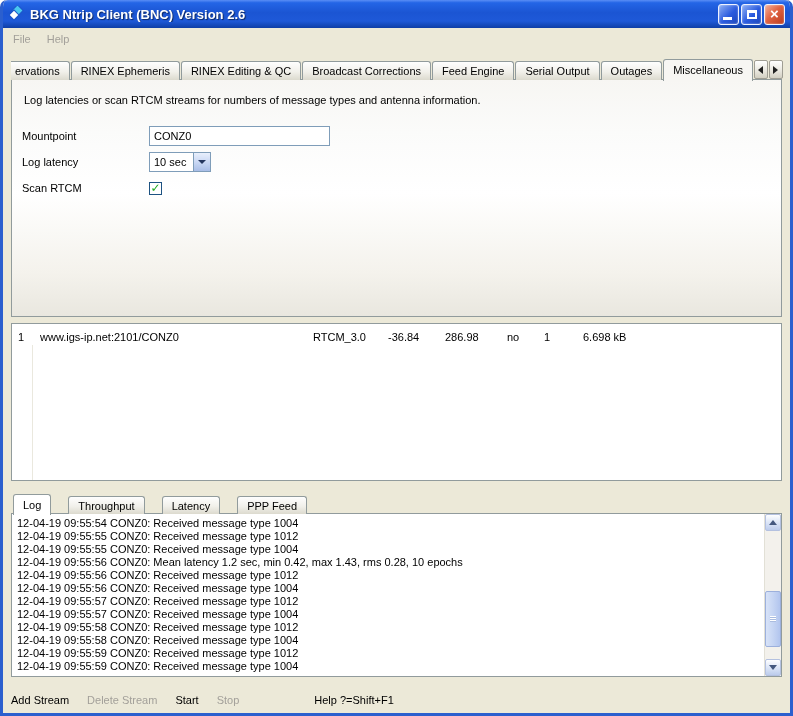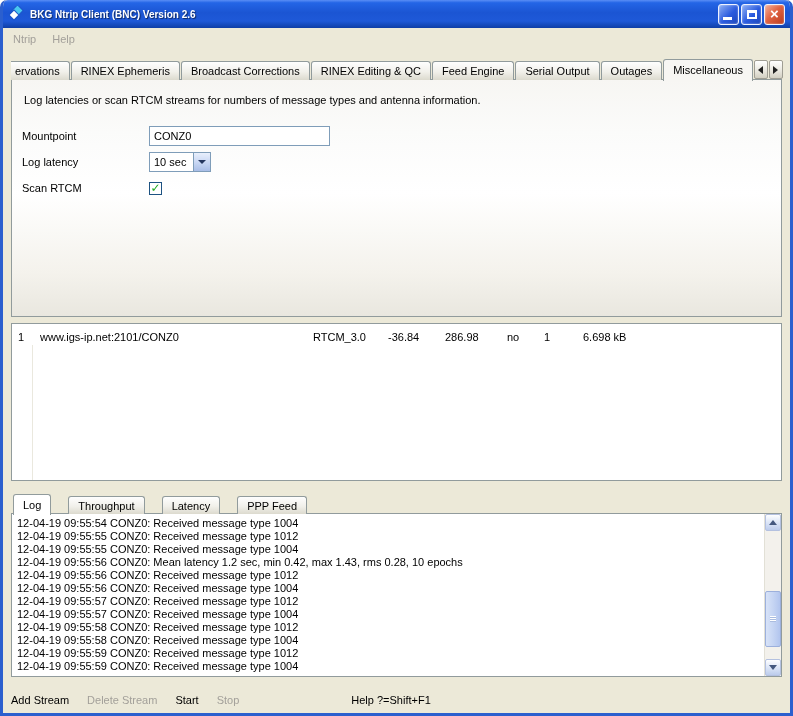--- a/index.html
+++ b/index.html
@@ -16,21 +16,21 @@
 
   
   .titlebar {
     flex: 0 0 28px; height: 28px;
     background: linear-gradient(180deg, #5a8ef5 0%, #2465e6 10%, #1b55d3 45%, #1e59d8 75%, #0e3ea6 100%);
     border-radius: 5px 5px 0 0;
     display: flex; align-items: center; padding: 0 5px 0 6px;
   }
   .app-icon { width: 16px; height: 16px; display: inline-flex; flex: 0 0 16px; }
   .title-text {
-    flex: 1; margin-left: 5px; color: #fff; font-weight: bold; font-size: 10px;
+    flex: 1; margin-left: 5px; color: #fff; font-weight: bold; font-size: 13px;
     text-shadow: 1px 1px 1px rgba(0,0,0,.55); white-space: nowrap; overflow: hidden;
   }
   .win-buttons { display: flex; gap: 2px; }
   .winbtn {
     width: 21px; height: 21px; border-radius: 3px; border: 1px solid #eef2ff;
     display: flex; align-items: center; justify-content: center; position: relative;
     box-shadow: inset 0 0 2px rgba(255,255,255,.6);
   }
   .winbtn.min, .winbtn.max { background: linear-gradient(135deg, #8fb0f5 0%, #3а64e0 45%, #2a5ade 50%, #1d47bb 100%); background: linear-gradient(135deg,#8fb0f5 0%,#2a5ade 55%,#1d47bb 100%); }
   .winbtn.close { background: linear-gradient(135deg, #f4b09a 0%, #e06342 45%, #ba3a1d 100%); }
@@ -154,21 +154,21 @@
     background: repeating-linear-gradient(180deg, #fff 0 1px, #aabcdf 1px 2px);
   }
 
   
   .statusbar {
     margin-top: auto; flex: 0 0 26px; height: 26px; background: #ece9d8;
     display: flex; align-items: center; padding: 0 8px;
   }
   .sb-action { margin-right: 18px; }
   .sb-action.disabled { color: #a3a09a; }
-  .sb-help { margin-left: 94px; }
+  .sb-help { margin-left: 57px; }
 </style>
 </head>
 <body>
 
 <div class="window">
 
   <div class="titlebar">
     <span class="app-icon">
       <svg width="16" height="16" viewBox="0 0 16 16">
         <rect x="4.5" y="0.5" width="8" height="8" transform="rotate(45 8.5 4.5)" fill="#49c8f0" stroke="#1b54c8" stroke-width="1"></rect>
@@ -183,31 +183,31 @@
       <span class="winbtn max">
           <span class="glyph-max"></span>
         </span>
       <span class="winbtn close">
           <span class="glyph-close">×</span>
         </span>
     </span>
   </div>
 
   <div class="menubar">
-    <span class="menu-item">Ntrip</span>
+    <span class="menu-item">File</span>
     <span class="menu-item">Help</span>
   </div>
 
   <div class="content">
 
     <div class="tabbar top">
       <div class="tab clipped">ervations</div>
       <div class="tab">RINEX Ephemeris</div>
+      <div class="tab">RINEX Editing &amp; QC</div>
       <div class="tab">Broadcast Corrections</div>
-      <div class="tab">RINEX Editing &amp; QC</div>
       <div class="tab">Feed Engine</div>
       <div class="tab">Serial Output</div>
       <div class="tab">Outages</div>
       <div class="tab selected">Miscellaneous</div>
       <div class="tab-scrollers">
         <div class="scrollbtn">
             <span class="tri-left"></span>
           </div>
         <div class="scrollbtn">
             <span class="tri-right"></span>

